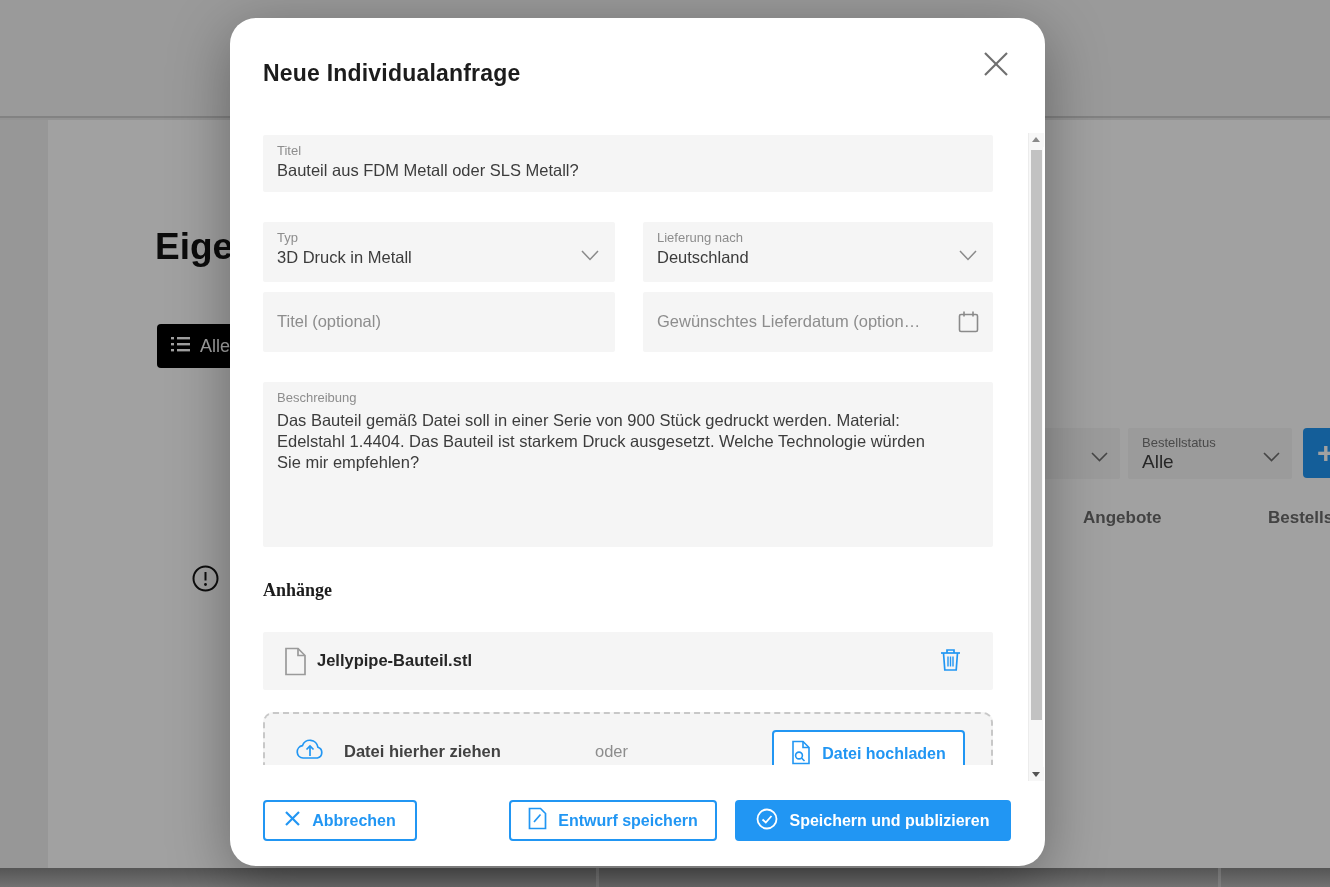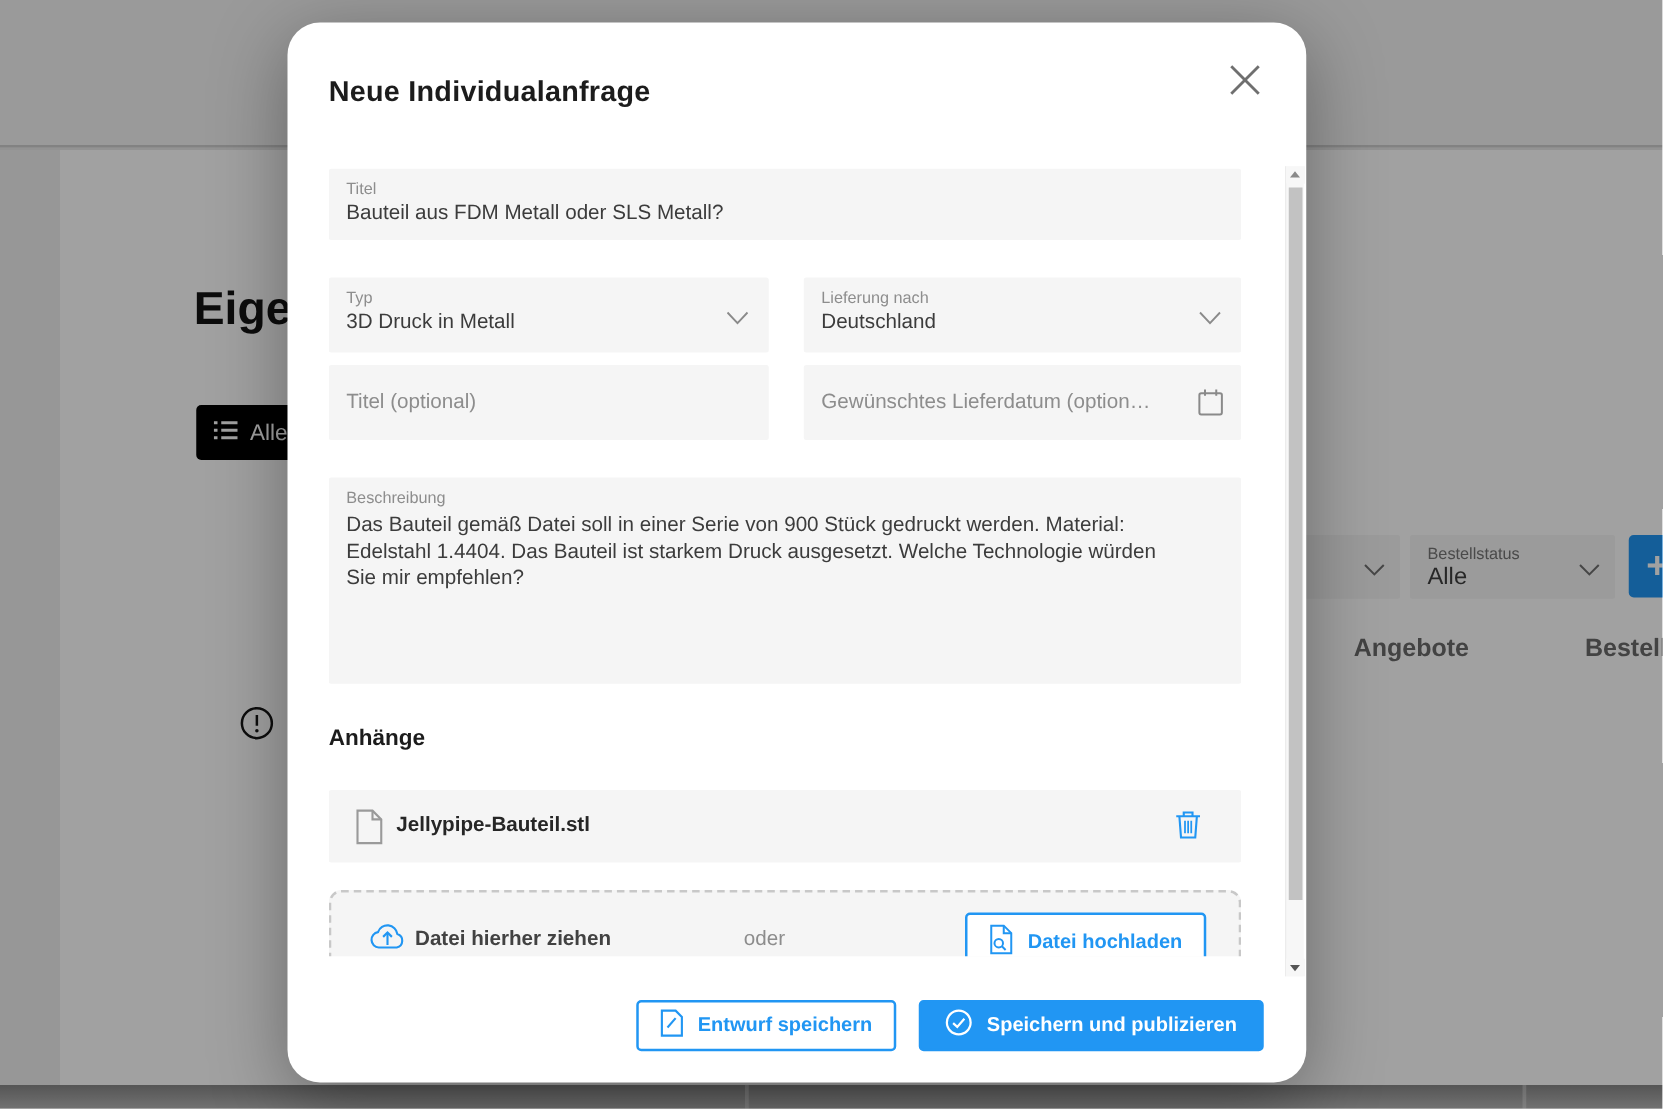--- a/index.html
+++ b/index.html
@@ -22,21 +22,21 @@
   .bg-select { position:absolute; background:#f5f5f5; border-radius:2px; height:51px; top:428px; }
   .bg-select .lbl { position:absolute; left:14px; top:7px;  font-size:13px; color:#757575; }
   .bg-select .val { position:absolute; left:14px; top:23px; font-size:19px; color:#3f3f3f; }
   .bg-select .chev{ position:absolute; right:12px; top:20px; }
   .bg-select.partial { left:1000px; width:120px; }
   .bg-select.status  { left:1128px; width:164px; }
 
   .bg-add-btn { position:absolute; left:1303px; top:428px; width:46px; height:50px;
                 background:#2196f3; border:none; border-radius:4px; color:#fff;
                 font-size:30px; font-weight:bold; line-height:46px; text-align:left; padding-left:14px; }
-  .bg-col { position:absolute; top:508px; font-size:20px; font-weight:bold; color:#6a6a6a; }
+  .bg-col { position:absolute; top:508px; font-size:17px; font-weight:bold; color:#6a6a6a; }
   .bg-col.c1 { left:1083px; } .bg-col.c2 { left:1268px; }
 
   .bg-band { position:absolute; left:0; top:868px; width:1330px; height:19px;
              background:linear-gradient(#878787,#b4b4b4); }
   .bg-band .div { position:absolute; top:0; width:3px; height:19px; background:rgba(255,255,255,0.30); }
 
   
   .overlay { position:absolute; inset:0; background:rgba(0,0,0,0.37); }
 
   
@@ -59,31 +59,31 @@
 
   .f-titel  { left:0;   top:5px;   width:730px; height:57px; }
   .f-typ    { left:0;   top:92px;  width:352px; height:60px; }
   .f-liefer { left:380px;top:92px; width:350px; height:60px; }
   .f-budget { left:0;   top:162px; width:352px; height:60px; }
   .f-datum  { left:380px;top:162px;width:350px; height:60px; }
   .f-beschr { left:0;   top:252px; width:730px; height:165px; }
   .f-beschr .txt { position:absolute; left:14px; top:28px; width:672px;
                    font-size:16.5px; line-height:21px; color:#3c3c3c; }
 
-  .attach-heading { position:absolute; left:0; top:450px; font-size:18px; font-weight:bold; color:#1c1c1c; }
+  .attach-heading { position:absolute; left:0; top:450px; font-size:18px; font-weight:bold; color:#1c1c1c;font-family:Liberation Serif, serif; }
 
   .file-row { position:absolute; left:0; top:502px; width:730px; height:58px;
               background:#f5f5f5; border-radius:2px; }
   .file-row .fico { position:absolute; left:21px; top:15px; }
   .file-row .fname{ position:absolute; left:54px; top:19px; font-size:16.5px; font-weight:bold; color:#262626; }
   .file-row .del  { position:absolute; right:32px; top:16px; background:none; border:none; cursor:pointer; }
 
   .dropzone { position:absolute; left:0; top:582px; width:730px; height:84px;
               background:#f5f5f5; border:2px dashed #c8c8c8; border-radius:10px; }
-  .dz-drag  { position:absolute; left:30px; top:24px; display:flex; align-items:center; gap:7px;
+  .dz-drag  { position:absolute; left:30px; top:24px; display:flex; align-items:center; gap:19px;
               font-size:16.5px; font-weight:bold; color:#424242; }
   .dz-or    { position:absolute; left:330px; top:28px; width:76px; text-align:left;
               font-size:16.5px; color:#8d8d8d; }
   .dz-upload{ position:absolute; left:507px; top:16px; width:193px; height:48px;
               background:#fff; border:2px solid #2196f3; border-radius:4px;
               display:flex; align-items:center; justify-content:center; gap:10px;
               font-size:16px; font-weight:bold; color:#2196f3; cursor:pointer; }
 
   
   .sbar { position:absolute; left:798px; top:115px; width:15px; height:648px;
@@ -274,20 +274,29 @@
         </button>
       </div>
     </div>
 
     <div class="sbar">
       <button class="up"></button>
       <div class="thumb"></div>
       <button class="down"></button>
     </div>
 
+    <button class="btn outline btn-cancel">
+      <span>
+        <svg width="17" height="17" viewBox="0 0 17 17">
+          <line x1="2" y1="2" x2="15" y2="15" stroke="#2196f3" stroke-width="2.2"></line>
+          <line x1="15" y1="2" x2="2" y2="15" stroke="#2196f3" stroke-width="2.2"></line>
+        </svg>
+      </span>
+      <span>Abbrechen</span>
+    </button>
 
     <button class="btn outline btn-draft">
       <span>
         <svg width="19" height="23" viewBox="0 0 19 23">
           <path d="M1.5,1.5 h11 l5,5 v15 h-16 z" fill="none" stroke="#2196f3" stroke-width="1.7"></path>
           <line x1="6" y1="15" x2="12.5" y2="7.5" stroke="#2196f3" stroke-width="1.7"></line>
         </svg>
       </span>
       <span>Entwurf speichern</span>
     </button>

